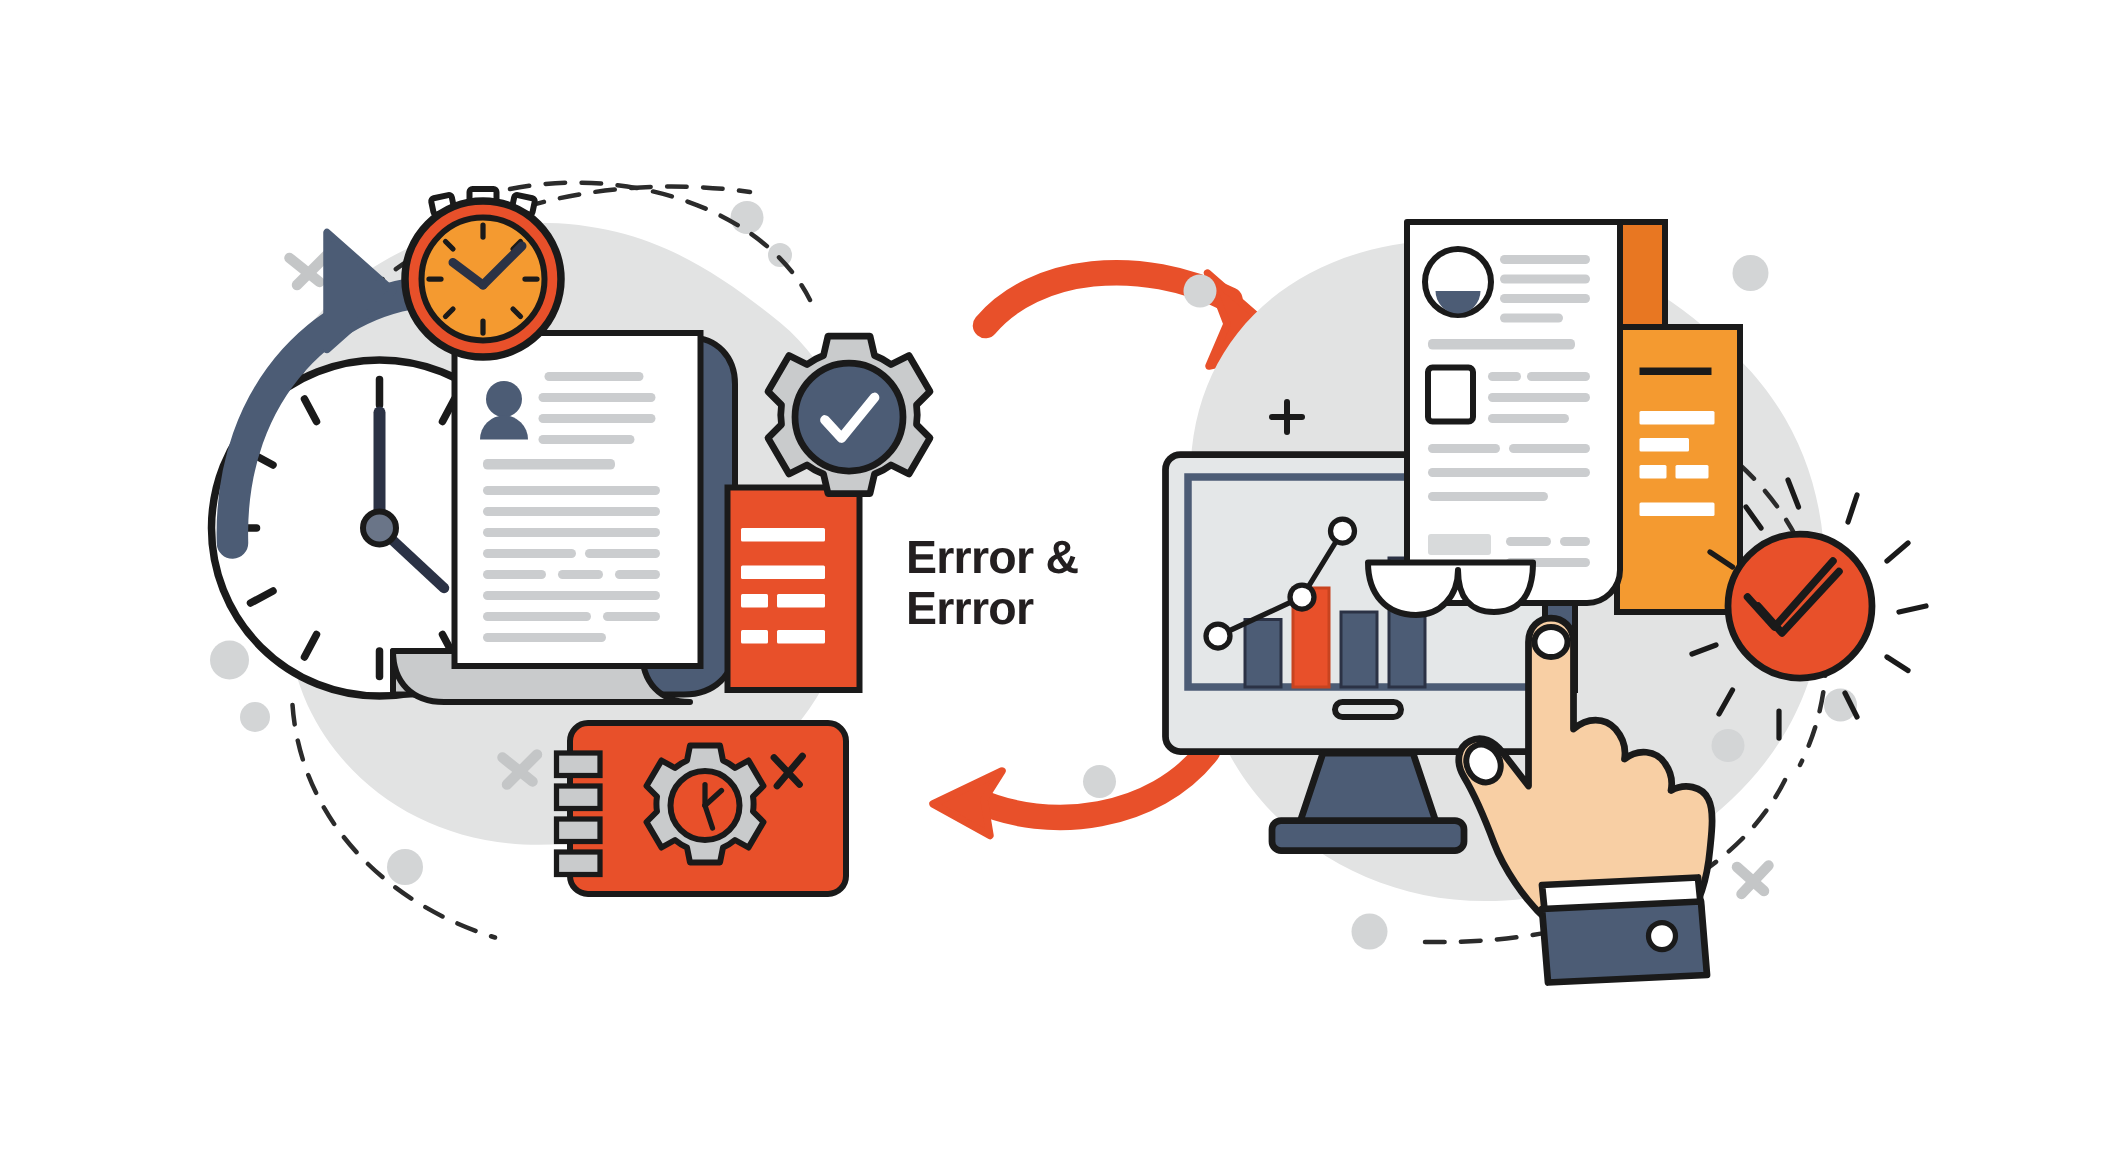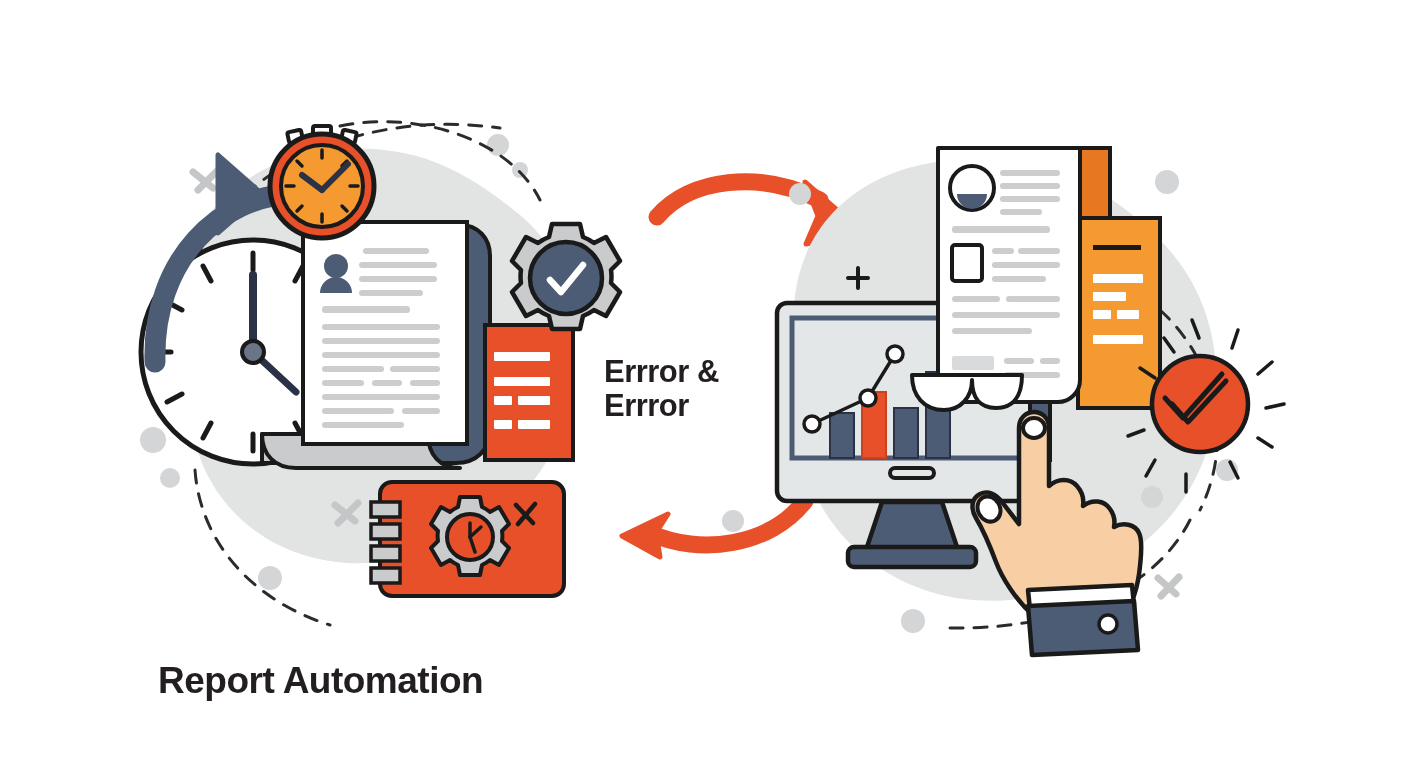--- a/index.html
+++ b/index.html
@@ -323,15 +323,14 @@
         <circle cx="1108" cy="624" r="9" fill="#FFFFFF" stroke="#1A1A1A" stroke-width="3.5"></circle>
       </g>
     </g>
   </svg>
 
   <div id="center-text" class="txt-center">
     <div>Errror &amp;</div>
     <div>Errror</div>
   </div>
 
-  <div id="title-text" class="txt-center">Report Automation</div>
 
 </div>
 
 </body></html>

